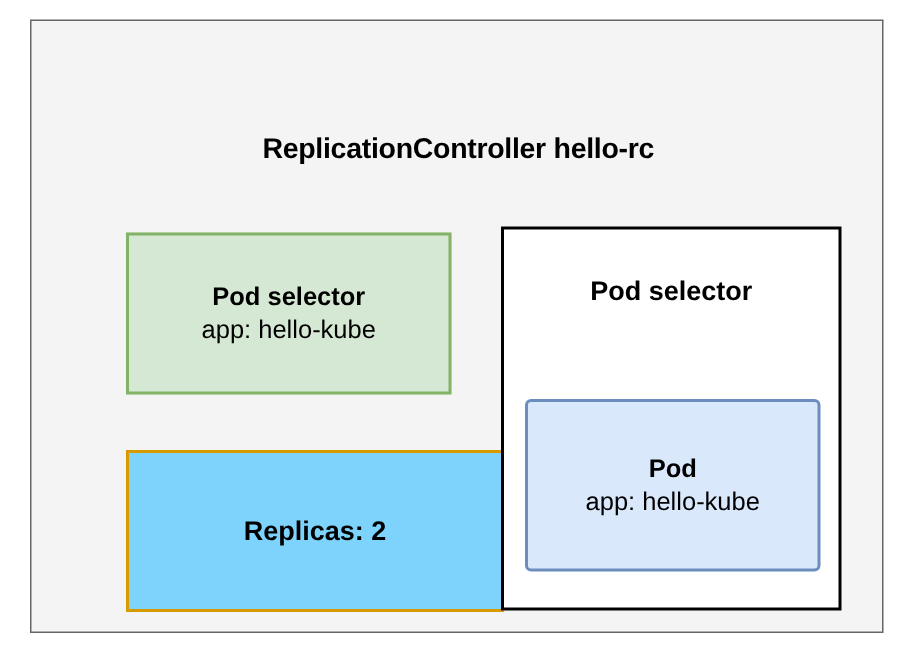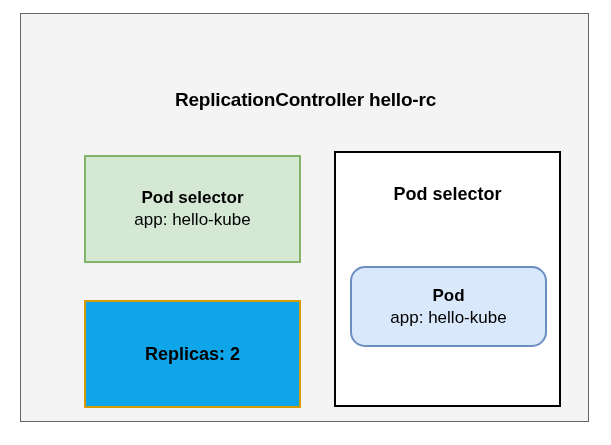--- a/index.html
+++ b/index.html
@@ -69,24 +69,24 @@
     font-size: 17px;
     font-weight: normal;
     color: #000000;
     line-height: 22px;
   }
   
   .replicas-box {
     position: absolute;
     left: 63px;
     top: 286px;
-    width: 217px;
+    width: 252px;
     height: 108px;
     box-sizing: border-box;
-    background: #0ea5e9;
+    background: #7dd3fc;
     border: 2px solid #d79b00;
     display: flex;
     align-items: center;
     justify-content: center;
   }
   .replicas-label {
     font-size: 18px;
     font-weight: bold;
     color: #000000;
   }
@@ -110,25 +110,25 @@
     font-size: 18px;
     font-weight: bold;
     color: #000000;
   }
   
   .pod-box {
     position: absolute;
     left: 14px;
     top: 113px;
     width: 197px;
-    height: 81px;
+    height: 115px;
     box-sizing: border-box;
     background: #dae8fc;
     border: 2px solid #6c8ebf;
-    border-radius: 15px;
+    border-radius: 4px;
     display: flex;
     flex-direction: column;
     align-items: center;
     justify-content: center;
   }
   .pod-title {
     font-size: 17px;
     font-weight: bold;
     color: #000000;
     line-height: 22px;

